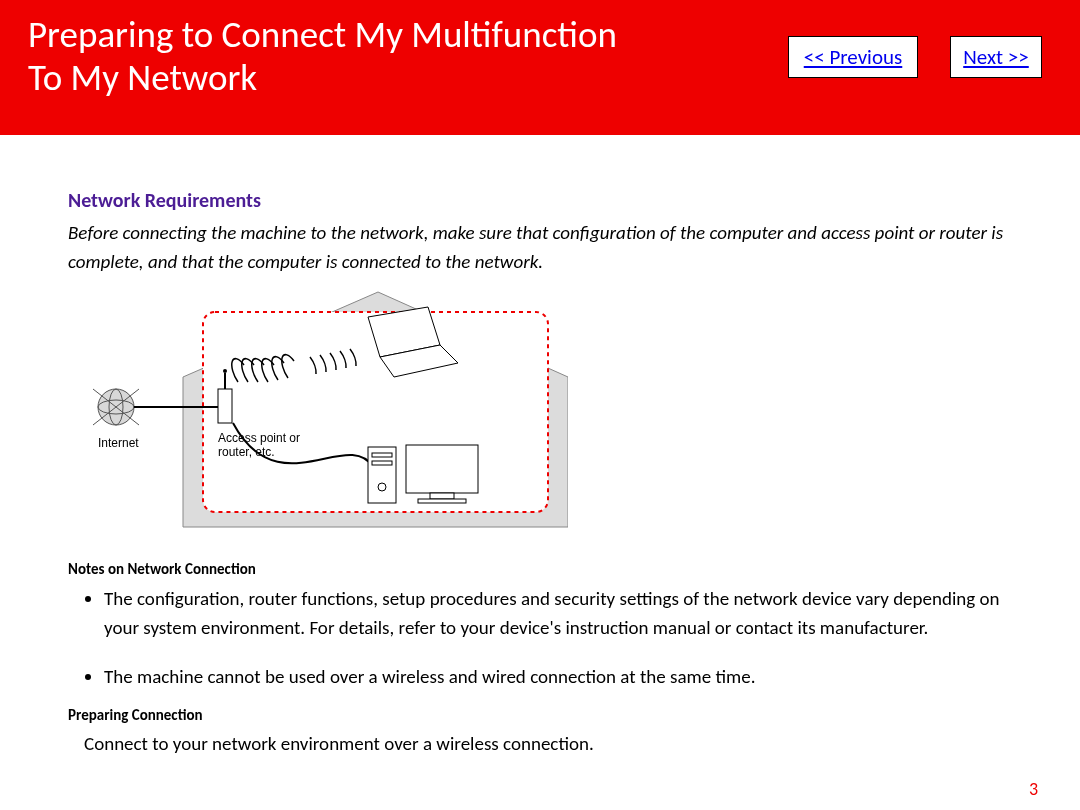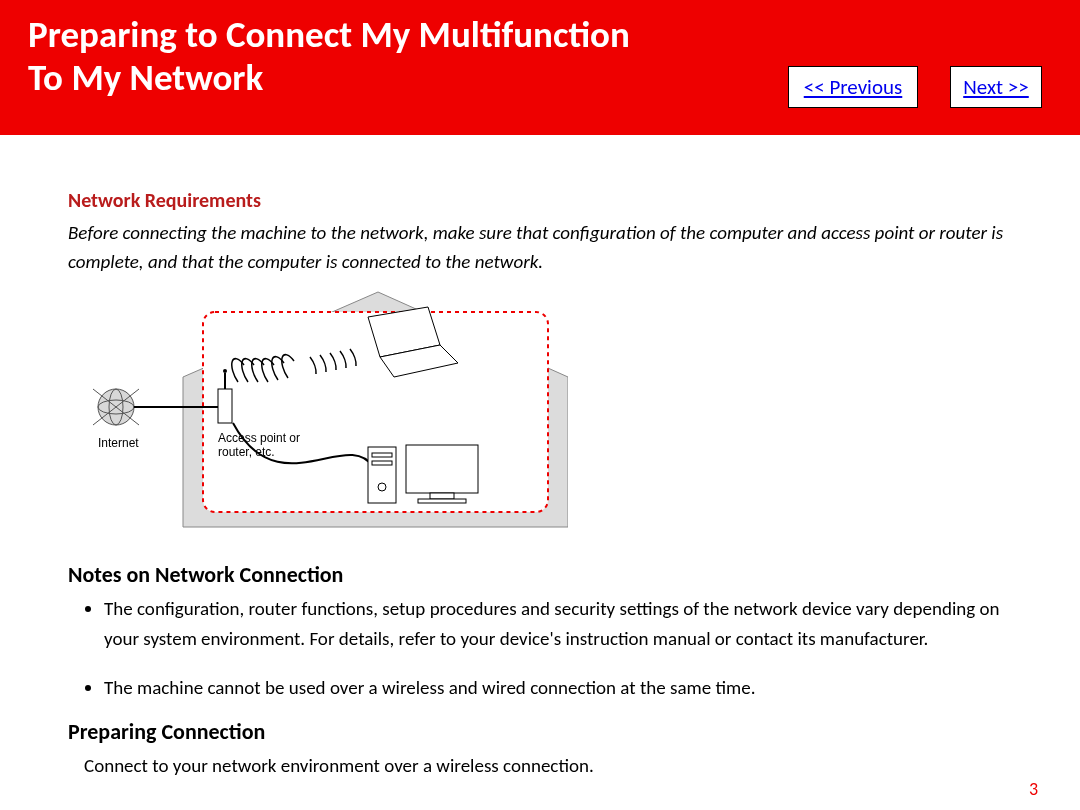--- a/index.html
+++ b/index.html
@@ -18,59 +18,58 @@
   
   .header {
     background: #ee0000;
     color: #fff;
     height: 135px;
     padding: 14px 28px 0 28px;
     position: relative;
   }
   .title {
     font-size: 37px;
-    font-weight: 700;
+    font-weight: 400;
     line-height: 1.15;
   }
   .nav-btn {
     position: absolute;
     top: 36px;
     background: #fff;
     border: 1px solid #000;
     color: #0000ee;
     font-size: 21px;
     text-decoration: underline;
     height: 42px;
     display: flex;
     align-items: center;
     justify-content: center;
     cursor: pointer;
     font-family: inherit;
-    margin-top: 30px;
   }
   .nav-prev { right: 162px; width: 130px; }
   .nav-next { right: 38px;  width: 92px; }
 
   
   .content {
     padding: 50px 36px 0 68px;
     font-size: 19px;
     line-height: 1.55;
   }
   .section-heading {
-    color: #b91c1c;
+    color: #4c1d95;
     font-weight: 700;
     font-size: 20px;
     margin: 0 0 2px 0;
   }
   .intro { margin: 0 0 10px 0; max-width: 980px; font-style: italic; }
 
   .diagram-wrap { margin: 8px 0 18px 0; }
 
-  .notes-heading { font-weight: 700; font-size: 22px; margin-bottom: 2px; }
+  .notes-heading { font-weight: 700; font-size: 15px; margin-bottom: 2px; }
   ul.bullets { margin: 0 17px 12px 0; padding-left: 36px; }
   ul.bullets li { margin-bottom: 20px; max-width: 960px; }
   ul.bullets li:last-child { margin-bottom: 4px; }
 
   .wireless { margin-top: 0; max-width: 960px; margin-left: 16px; }
 
   .page-num {
     position: absolute;
     bottom: 10px;
     right: 42px;

